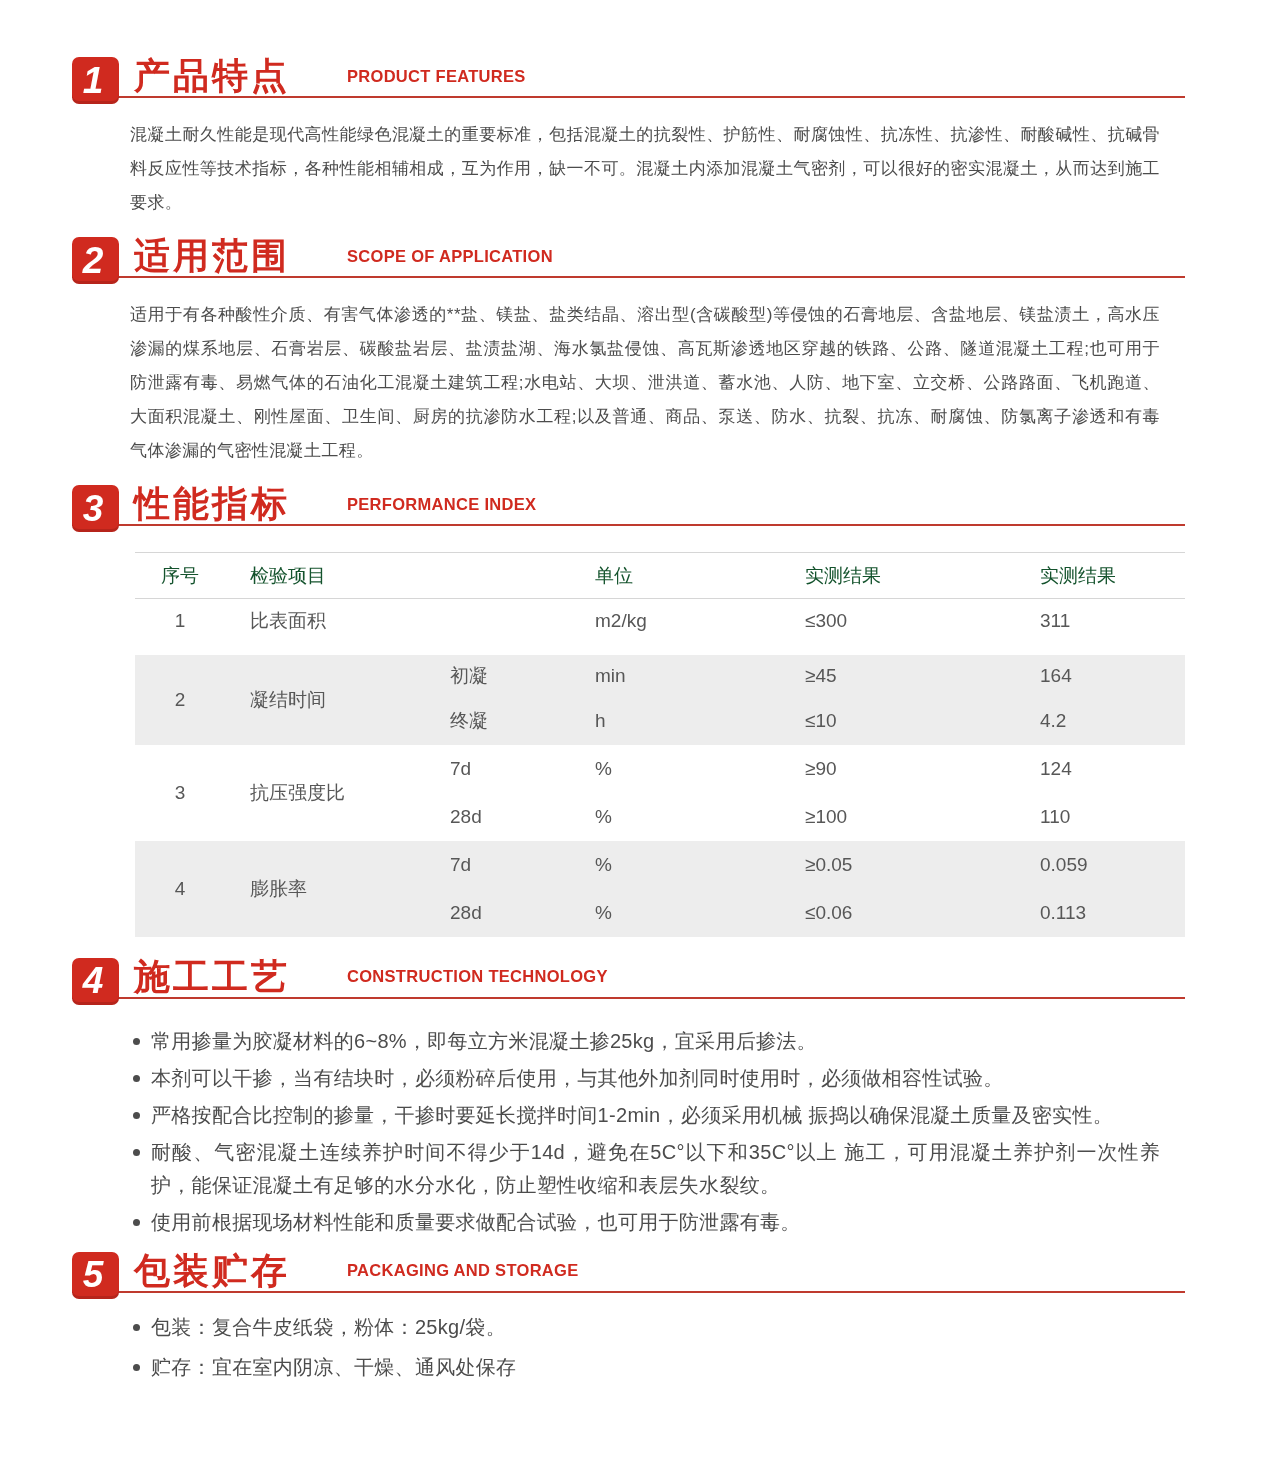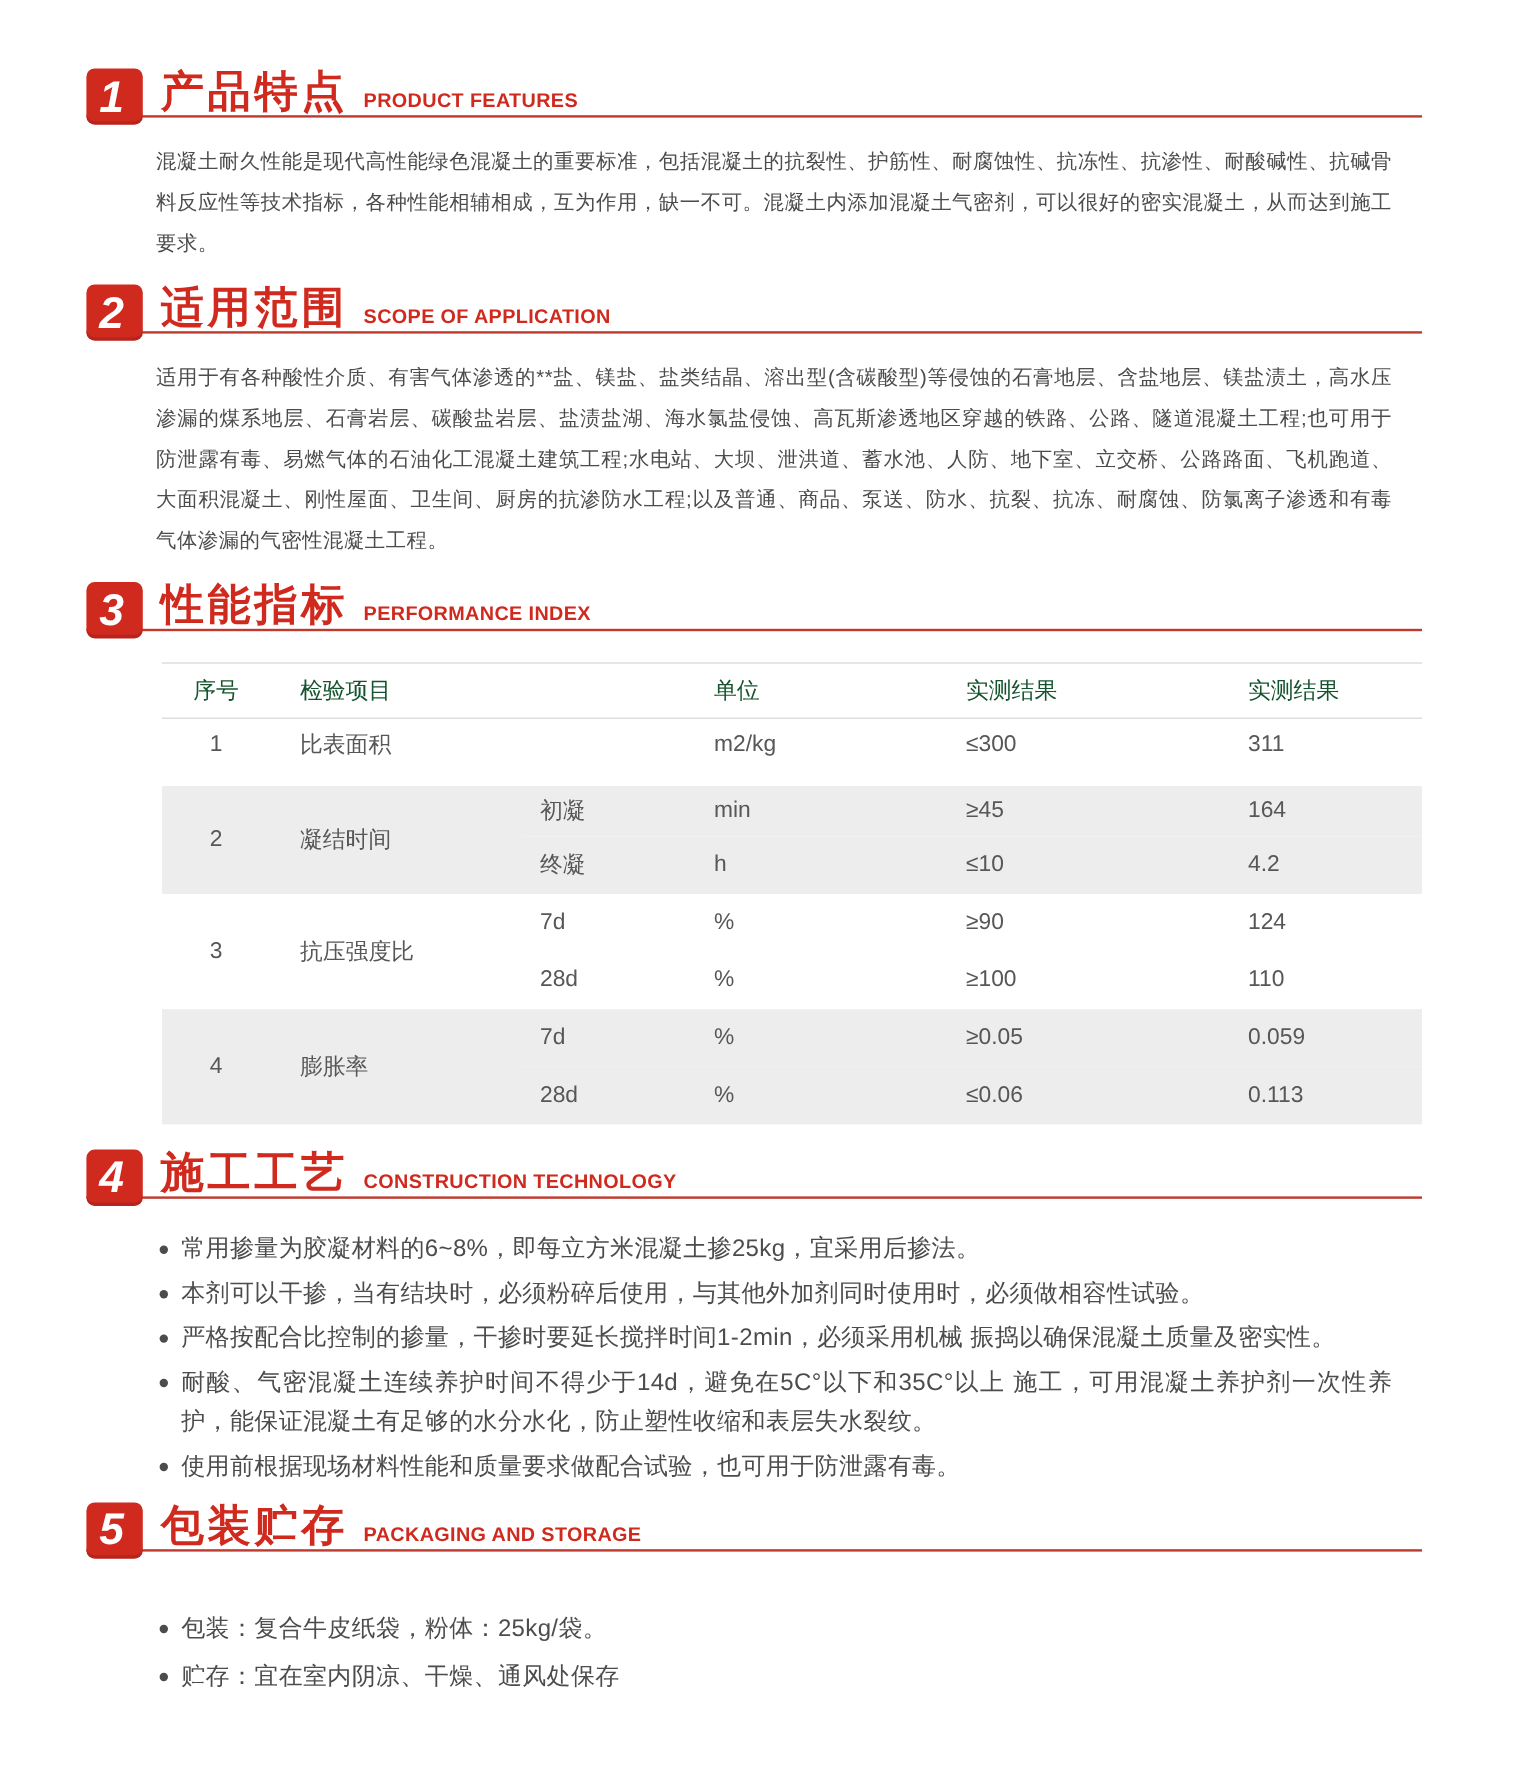--- a/index.html
+++ b/index.html
@@ -25,23 +25,23 @@
   .sec-header{position:relative;height:52px;}
   .sec-line{position:absolute;left:0;right:0;bottom:6px;height:2px;background:var(--line);}
   .badge{
     position:absolute;left:0;bottom:0;width:47px;height:47px;z-index:2;
     background:var(--accent);border-radius:7px;color:#fff;
     font-style:italic;font-weight:bold;font-size:37px;
     display:flex;align-items:center;justify-content:center;
     padding-right:5px;
     box-shadow:inset 0 -3px 0 rgba(0,0,0,0.12);
   }
-  .sec-titles{position:absolute;left:62px;bottom:10px;display:flex;align-items:flex-end;gap:13px;white-space:nowrap;}
+  .sec-titles{position:absolute;left:62px;bottom:10px;display:flex;align-items:center;gap:13px;white-space:nowrap;}
   .sec-title{color:var(--accent);font-size:36px;font-weight:700;letter-spacing:3px;line-height:1;}
-  .sec-sub{color:var(--accent);font-size:16.5px;font-weight:600;letter-spacing:0.3px;}
+  .sec-sub{color:var(--accent);font-size:16.5px;font-weight:600;letter-spacing:0.3px;margin-left:44px;}
   
   .para{
     margin:14px 25px 0 58px;
     font-size:17px;line-height:34px;letter-spacing:0.4px;
     text-align:justify;color:var(--text);
   }
   
   .tbl-wrap{margin:20px 0 0 63px;}
   table{border-collapse:collapse;width:1050px;table-layout:fixed;font-size:19px;color:#575757;}
   col.c1{width:90px;}col.c2{width:210px;}col.c3{width:145px;}
@@ -68,21 +68,21 @@
   }
   .dot{
     position:absolute;left:3px;top:13px;width:7px;height:7px;
     border-radius:50%;background:#4c4c4c;
   }
   
   #sec2h{margin-top:12px;}
   #sec3h{margin-top:12px;}
   #sec4h{margin-top:16px;}
   #sec5h{margin-top:8px;}
-  #packList{margin-top:42px;}
+  #packList{margin-top:12px;}
   #packList li{margin-bottom:7px;}
 </style>
 </head>
 <body>
 
 <div class="page">
 
   <div class="sec-header" id="sec1h">
     <div class="sec-line"></div>
     <div class="badge">1</div>

